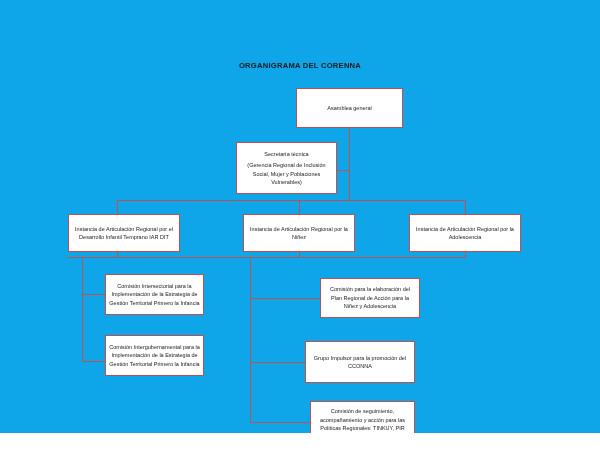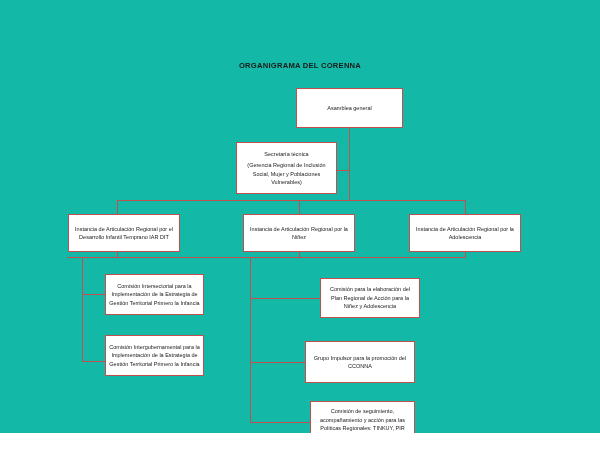--- a/index.html
+++ b/index.html
@@ -9,21 +9,21 @@
     background: #ffffff;
   }
   body {
     font-family: "Liberation Sans", sans-serif;
     color: #1a1a1a;
   }
   #canvas {
     position: relative;
     width: 600px;
     height: 433px;
-    background: #14b8a6;
+    background: #0ea5e9;
     overflow: hidden;
   }
   .title {
     position: absolute;
     left: 0;
     top: 61px;
     width: 600px;
     text-align: center;
     font-size: 7.6px;
     font-weight: bold;

